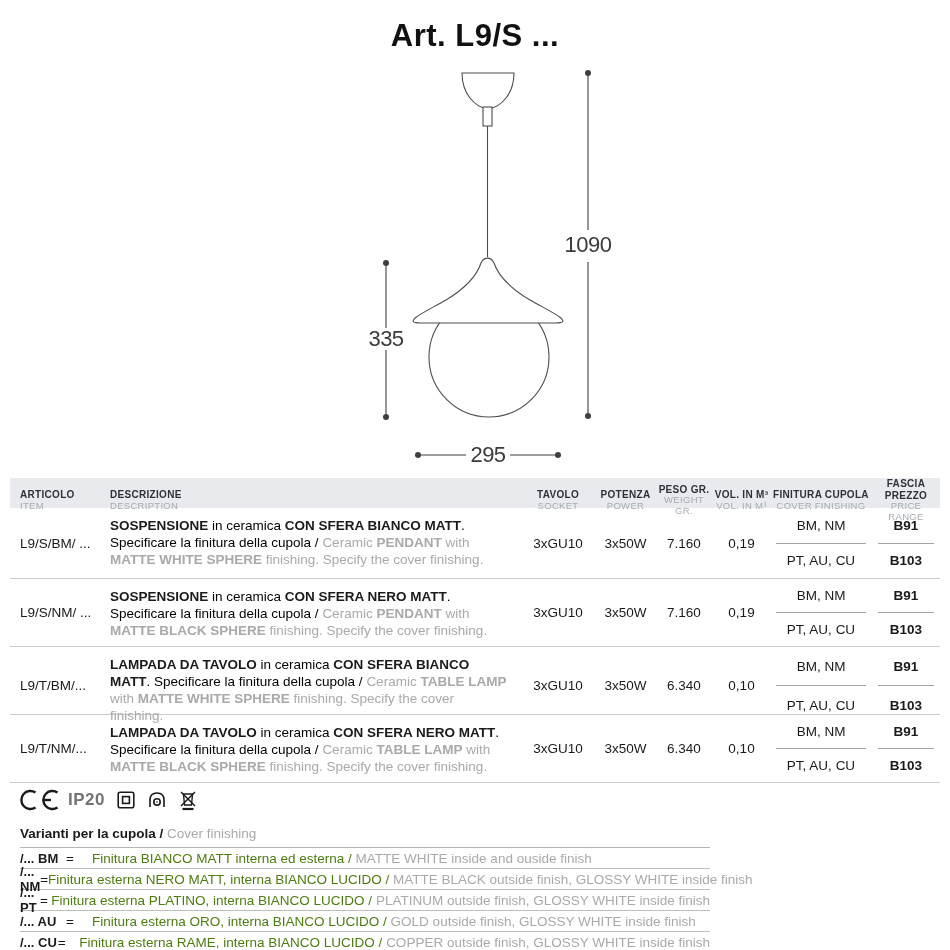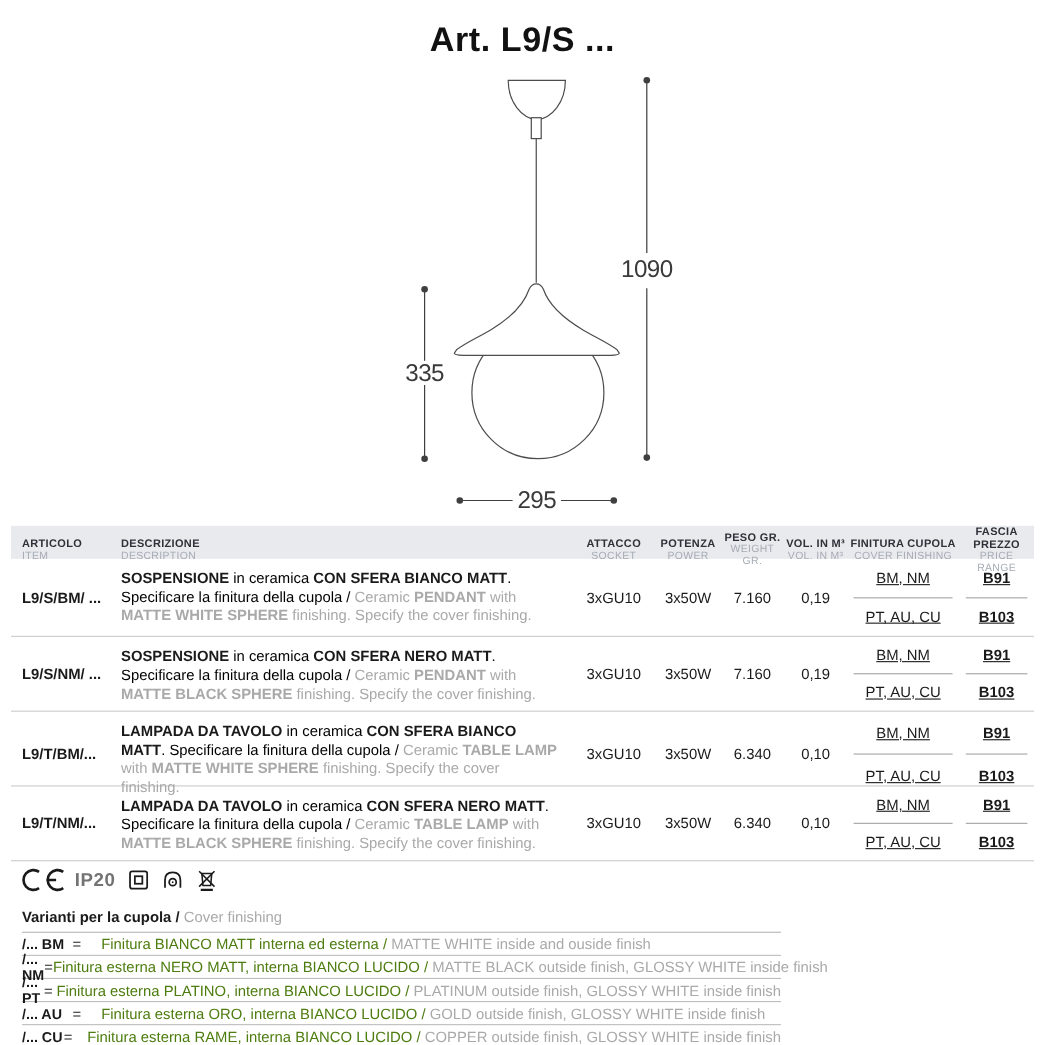--- a/index.html
+++ b/index.html
@@ -19,25 +19,25 @@
   .t-head{display:grid;grid-template-columns:90px 420px 76px 59px 58px 57px 102px 68px;
           background:#e8eaee;height:30px;align-items:center;}
   .h-cell{line-height:1.15;}
   .h-it{font-size:10px;font-weight:700;color:#2e3238;letter-spacing:0.3px;}
   .h-en{font-size:9.5px;color:#a6abb4;letter-spacing:0.3px;}
   .h-left{padding-left:10px;text-align:left;}
   .h-center{text-align:center;}
   .t-row{display:grid;grid-template-columns:90px 420px 76px 59px 58px 57px 102px 68px;
          border-bottom:1px solid #cbcbcb;height:67px;}
   .t-row.r1{height:70px;}
-  .c-item{display:flex;align-items:center;padding-left:10px;font-weight:700;}
+  .c-item{display:flex;align-items:center;padding-left:10px;font-weight:400;}
   .c-desc{padding:9px 12px 0 10px;line-height:17px;}
   .c-num{display:flex;align-items:center;justify-content:center;}
   .c-split{display:flex;flex-direction:column;}
-  .c-split .half{flex:1;display:flex;align-items:center;justify-content:center;text-decoration:underline;}
+  .c-split .half{flex:1;display:flex;align-items:center;justify-content:center;}
   .c-split .sub-divider{height:1px;background:#a4a4a4;margin:0 6px;}
   .c-price .half{font-weight:700;}
 
   .seg-b{font-weight:700;color:#1a1a1a;}
   .seg-r{color:#000000;}
   .seg-gb{font-weight:700;color:#a9a9a9;}
   .seg-g{color:#a9a9a9;}
 
   
   #certs{position:absolute;left:18px;top:787px;height:26px;display:flex;align-items:center;gap:12px;}
@@ -100,21 +100,21 @@
     <div class="t-head">
       <div class="h-cell h-left">
         <div class="h-it">ARTICOLO</div>
         <div class="h-en">ITEM</div>
       </div>
       <div class="h-cell h-left">
         <div class="h-it">DESCRIZIONE</div>
         <div class="h-en">DESCRIPTION</div>
       </div>
       <div class="h-cell h-center">
-        <div class="h-it">ATTACCO</div>
+        <div class="h-it">TAVOLO</div>
         <div class="h-en">SOCKET</div>
       </div>
       <div class="h-cell h-center">
         <div class="h-it">POTENZA</div>
         <div class="h-en">POWER</div>
       </div>
       <div class="h-cell h-center">
         <div class="h-it">PESO GR.</div>
         <div class="h-en">WEIGHT GR.</div>
       </div>

